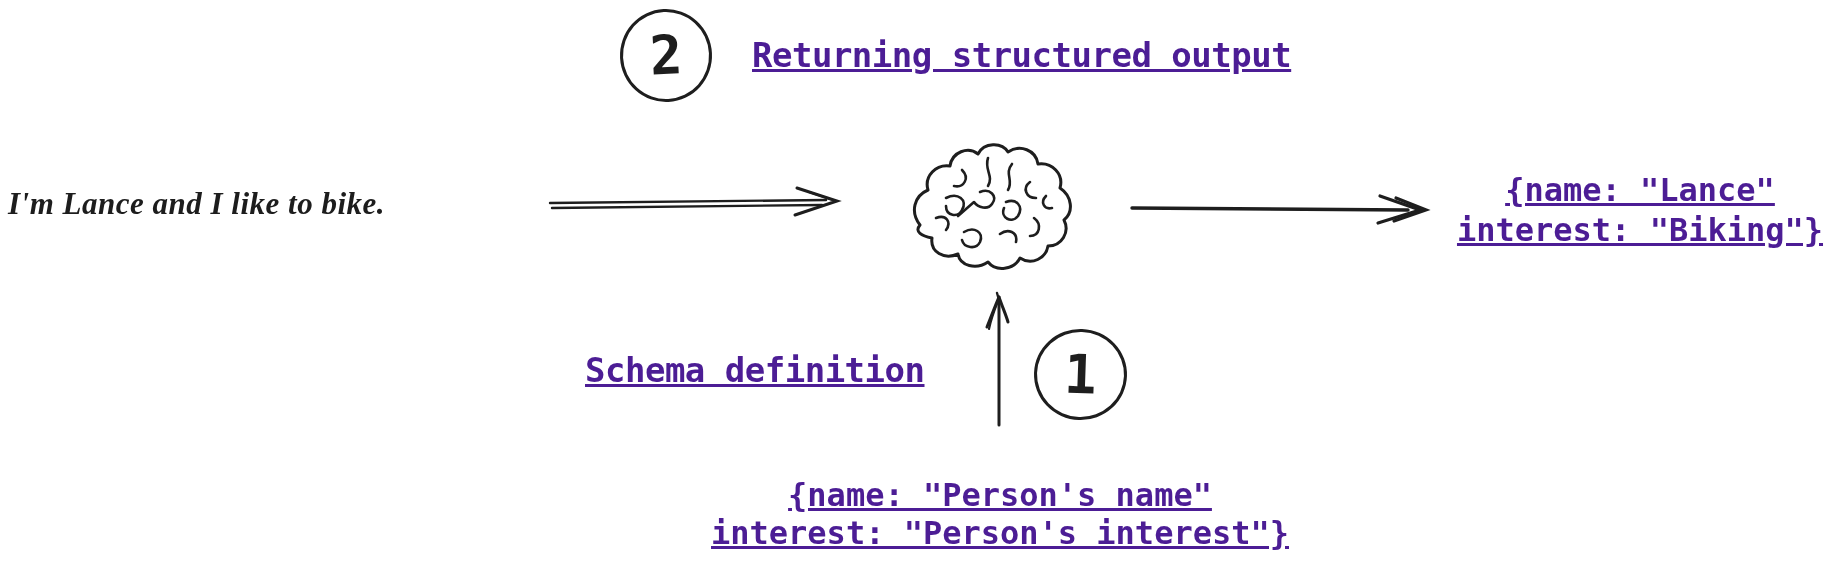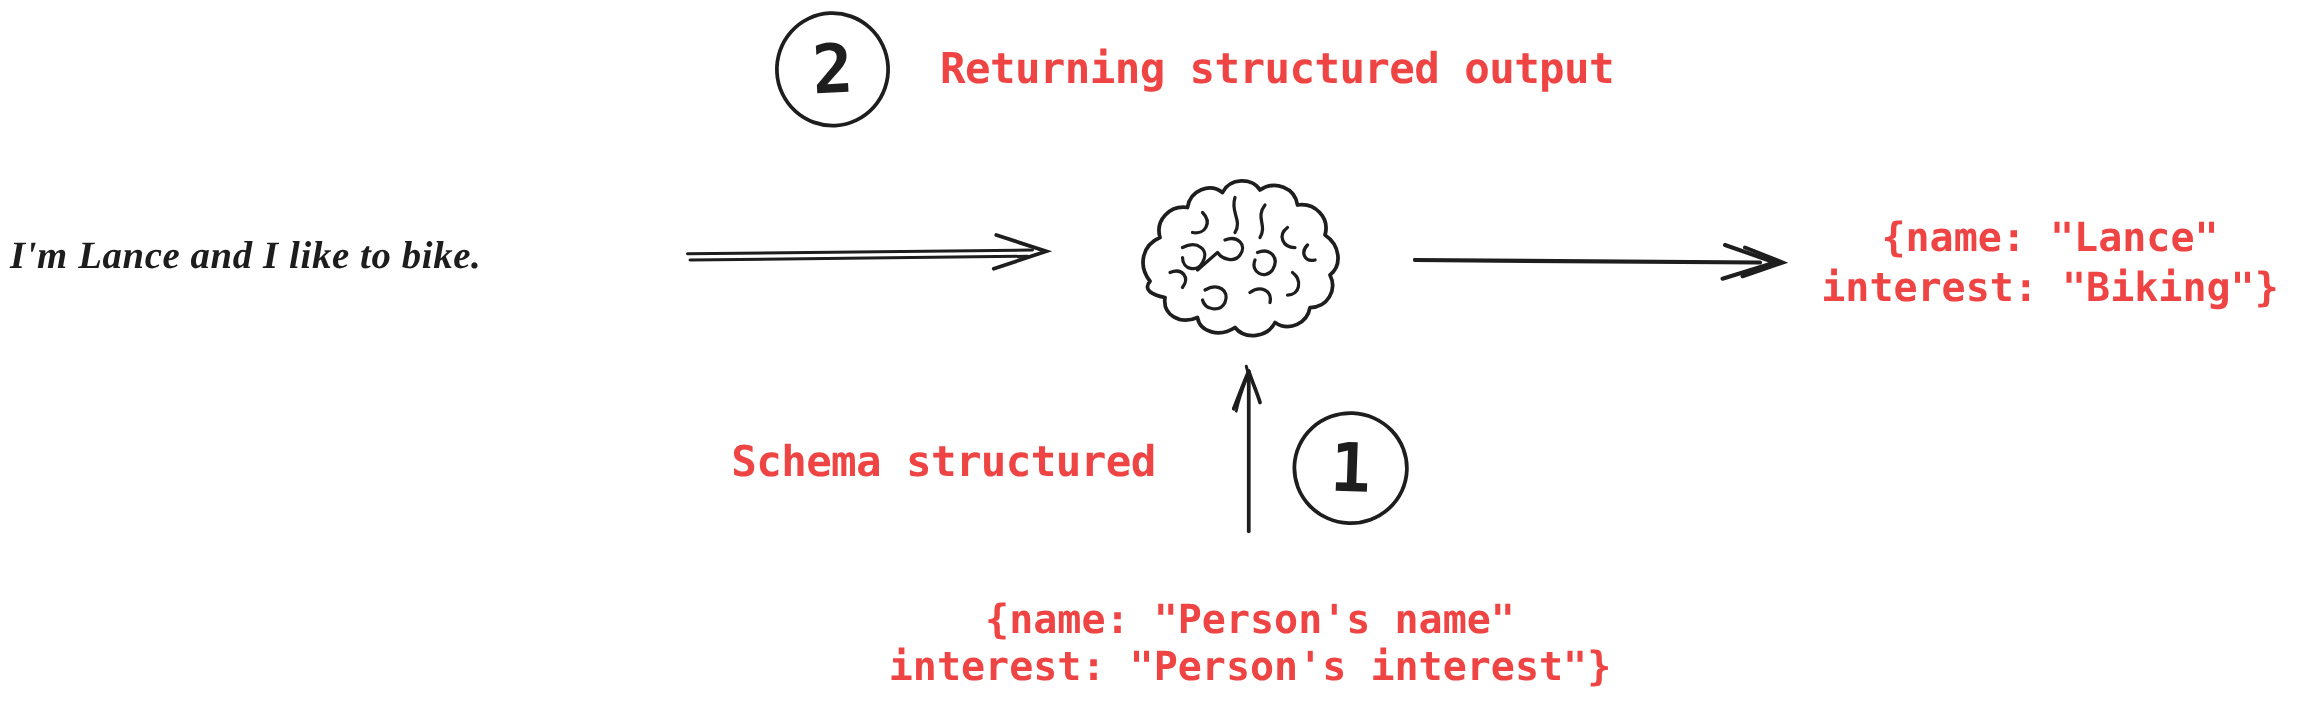--- a/index.html
+++ b/index.html
@@ -2,21 +2,21 @@
 <html><head>
 <meta charset="utf-8">
 <style>
   html,body{margin:0;padding:0;background:#ffffff;}
   .stage{
     position:relative;width:1838px;height:566px;background:#ffffff;
     font-family:"DejaVu Sans Mono","Liberation Mono",monospace;
     color:#1e1e1e;overflow:hidden;
   }
   .abs{position:absolute;}
-  .mono{font-weight:700;color:#ef4444;white-space:pre;}
+  .mono{font-weight:700;color:#4c1d95;white-space:pre;text-decoration:underline;}
   
   .num-circle{
     position:absolute;border:3px solid #1e1e1e;border-radius:50%;
     display:flex;align-items:center;justify-content:center;background:#fff;
     box-sizing:border-box;
   }
   .num-circle .digit{font-weight:700;font-size:54px;line-height:1;color:#1e1e1e;}
   #circle-step2{left:620px;top:9px;width:92px;height:93px;transform:rotate(-3deg);}
   #circle-step1{left:1034px;top:329px;width:93px;height:91px;transform:rotate(2deg);}
   
@@ -95,21 +95,21 @@
   <svg class="abs" style="left:975px;top:288px;" width="50" height="145" viewBox="0 0 50 145">
     <g stroke="#1e1e1e" fill="none" stroke-linecap="round">
       <path d="M24,137 L24,12" stroke-width="3"></path>
       <path d="M24,9 C20,18 16,29 12,39" stroke-width="3"></path>
       <path d="M24,9 C27,18 31,27 33,34" stroke-width="3"></path>
       <path d="M23,13 C19,23 16,31 14,41" stroke-width="2.2"></path>
       <path d="M22,5 L24,12" stroke-width="2.4"></path>
     </g>
   </svg>
 
-  <div class="abs mono" id="step1-label">Schema structured</div>
+  <div class="abs mono" id="step1-label">Schema definition</div>
   <div class="num-circle" id="circle-step1">
     <span class="digit">1</span>
   </div>
 
   <div class="abs" id="schema-block">
     <div class="mono">{name: "Person's name"</div>
     <div class="mono">interest: "Person's interest"}</div>
   </div>
 
 </div>

